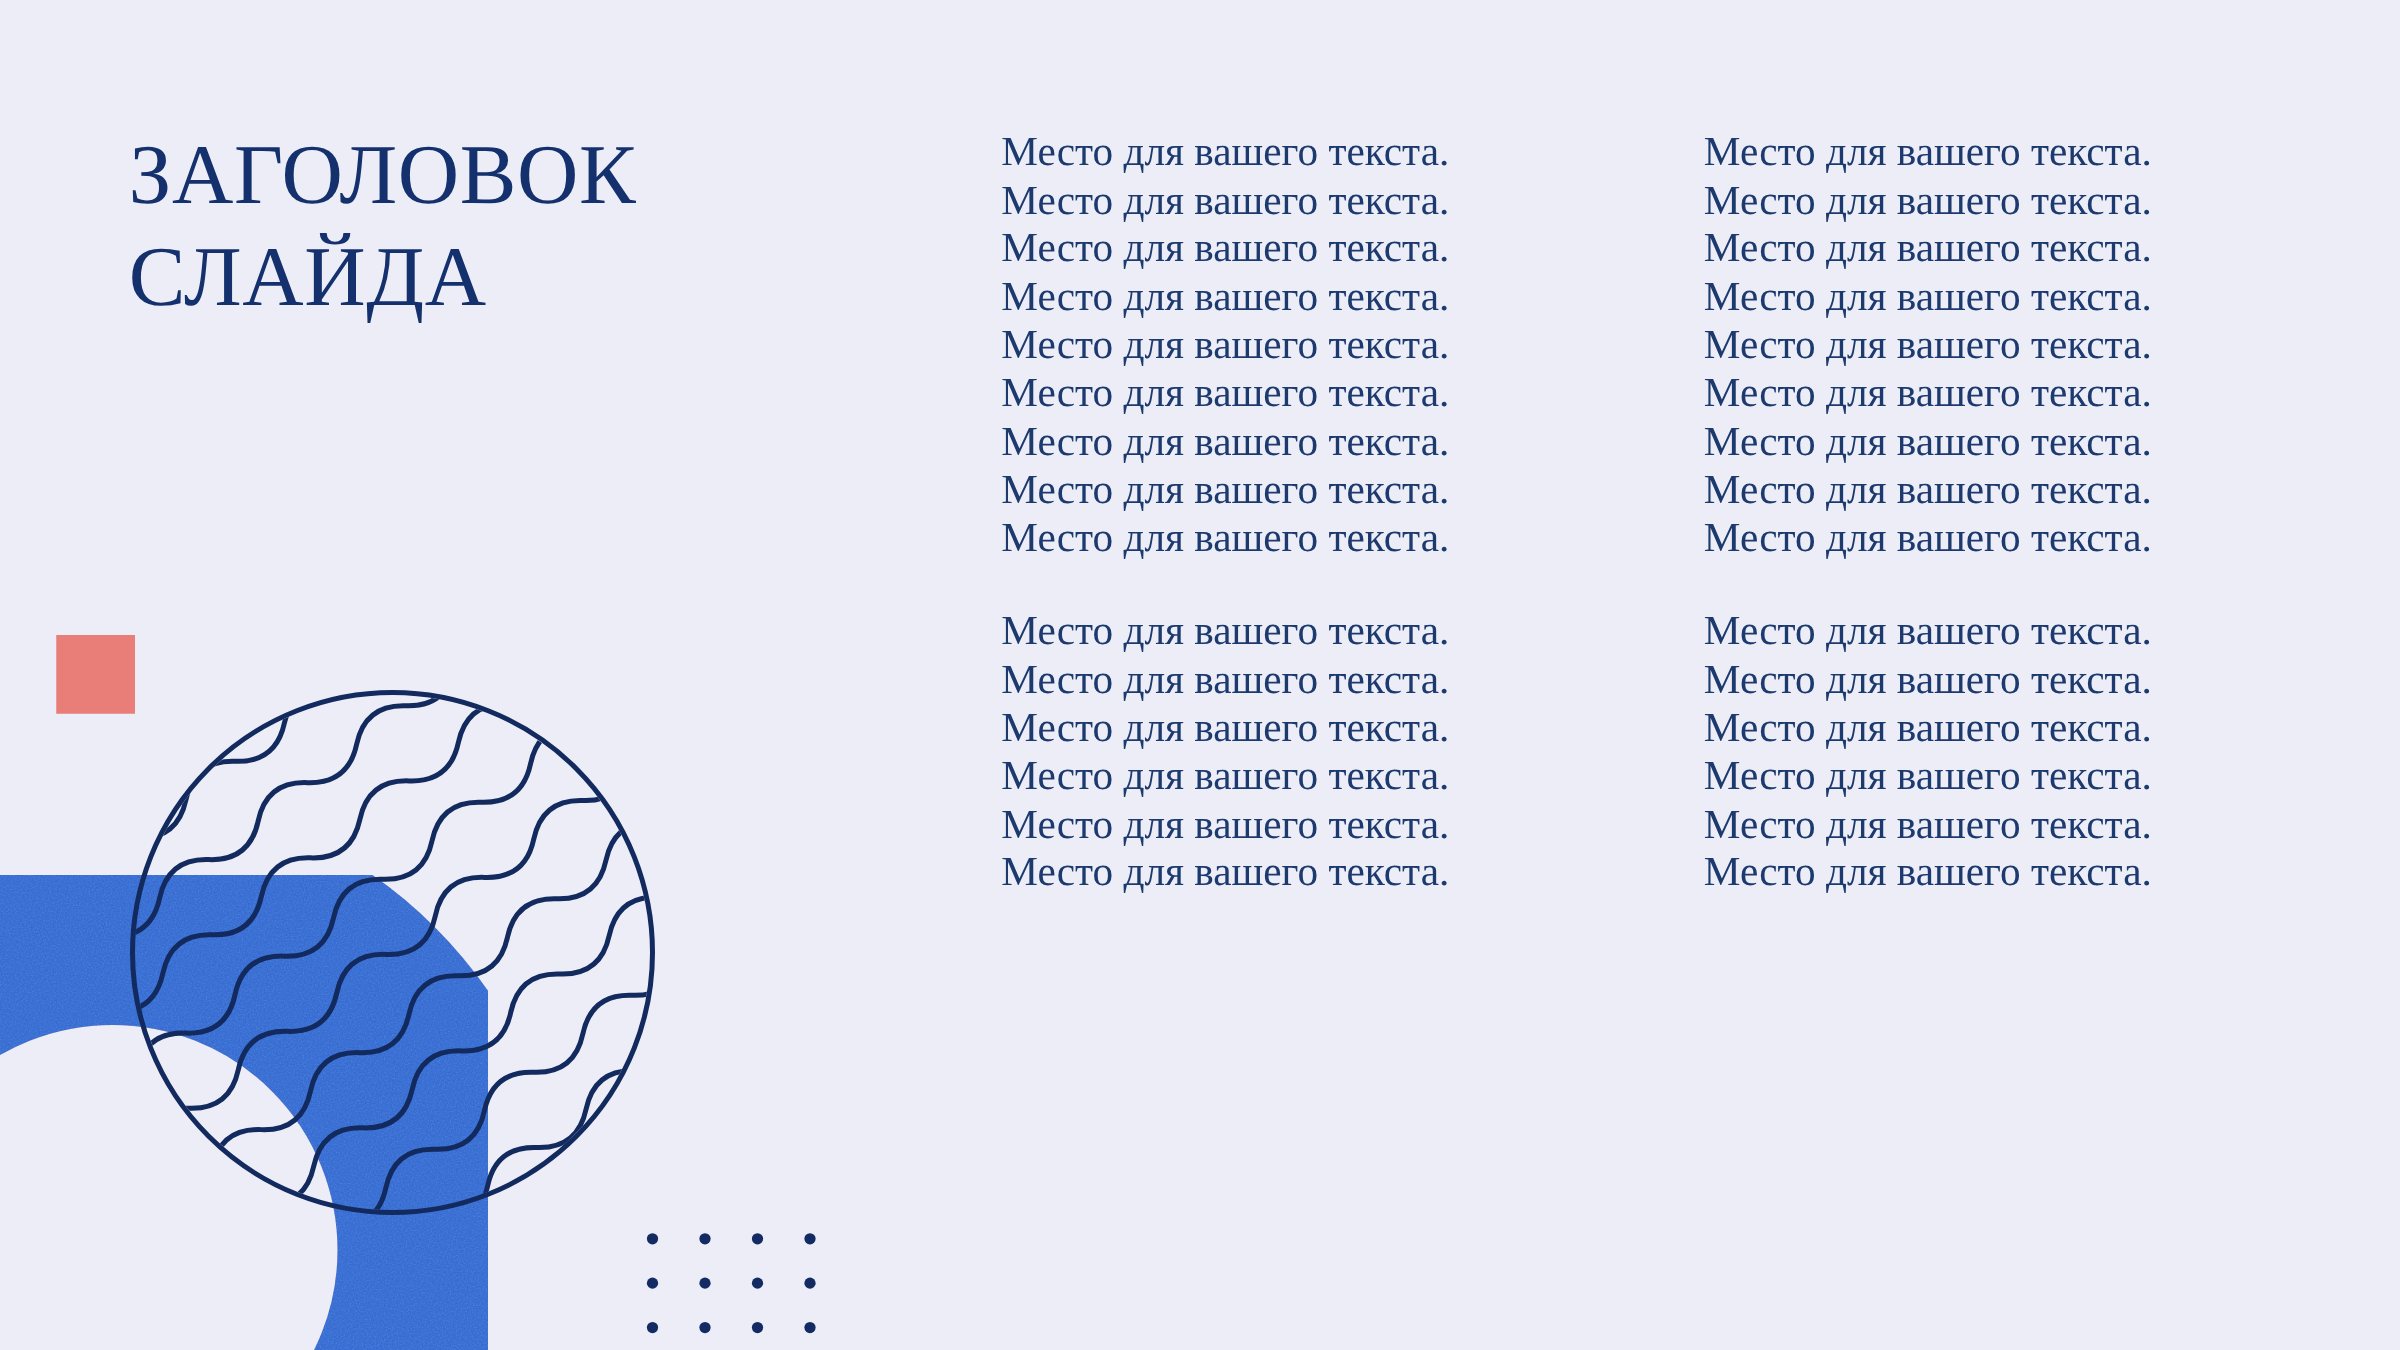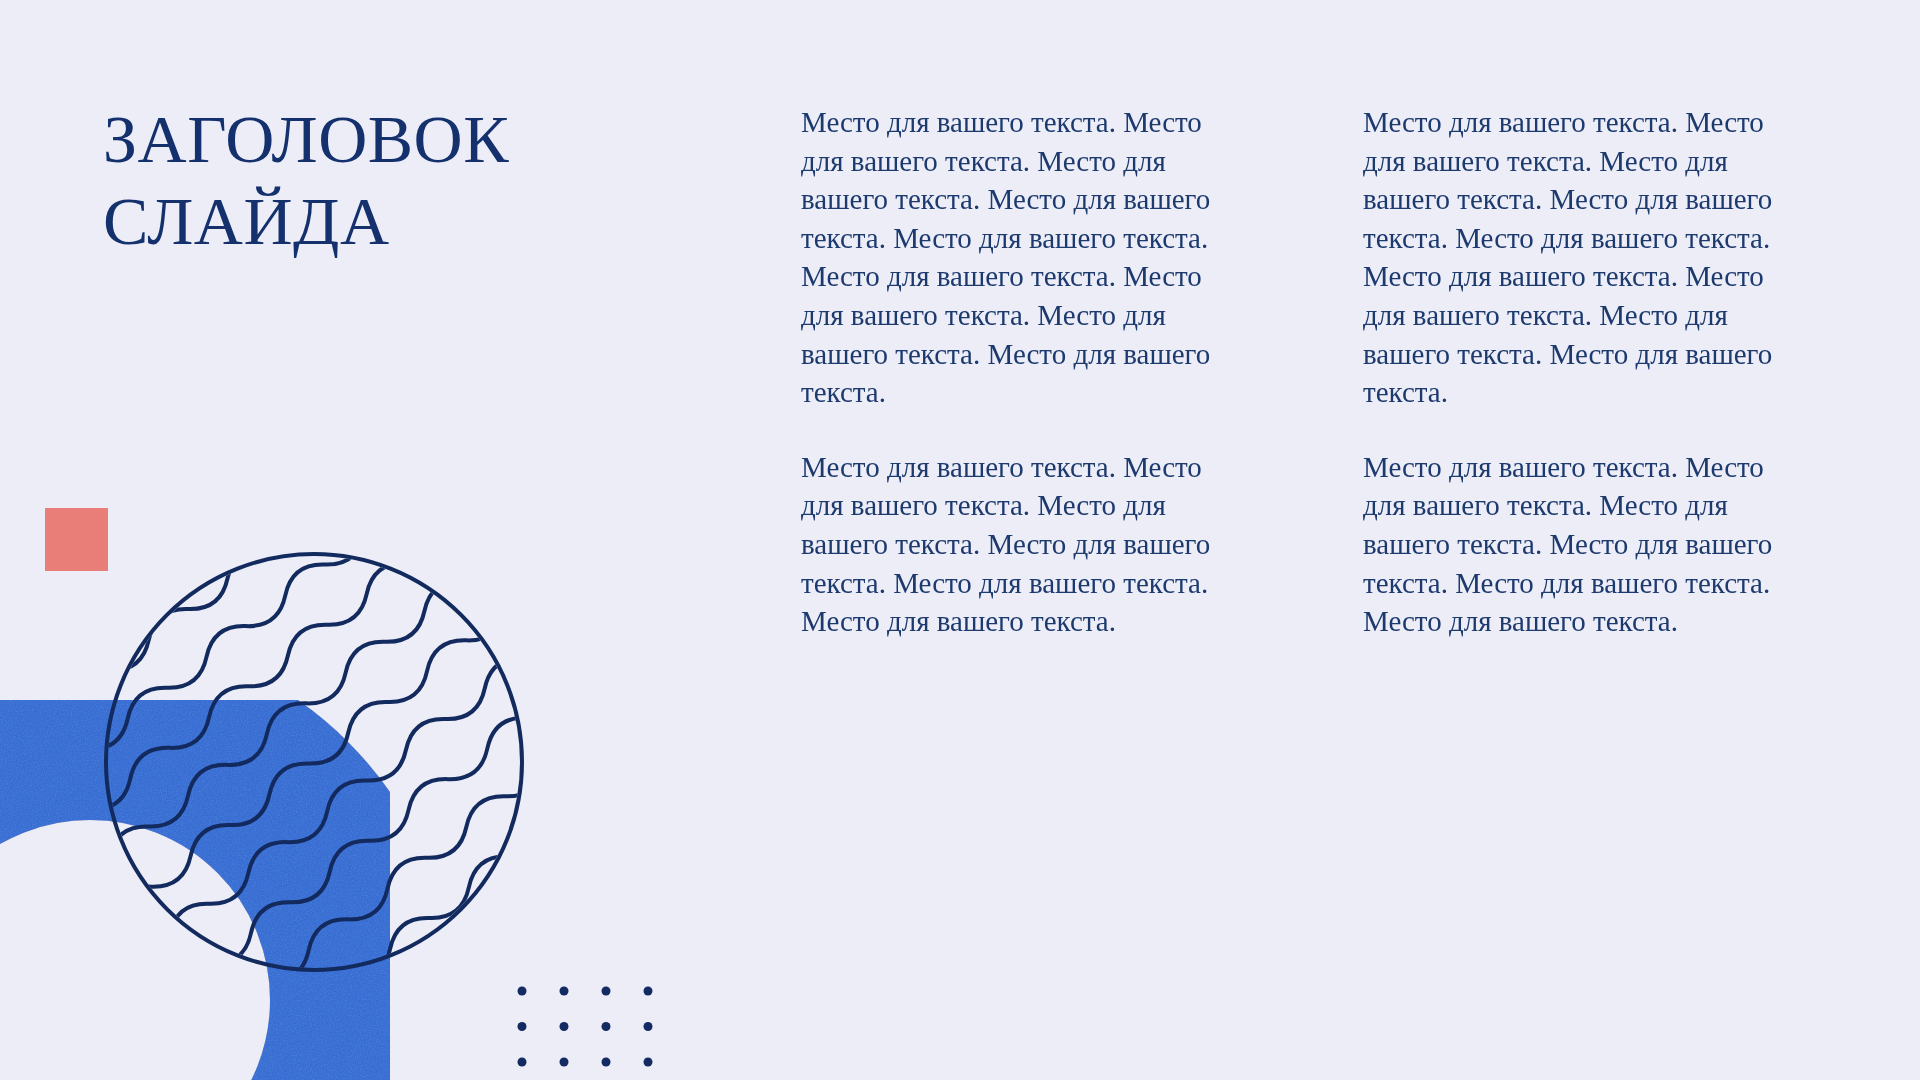--- a/index.html
+++ b/index.html
@@ -27,21 +27,21 @@
     position:absolute;left:45px;top:508px;width:63px;height:63px;
     background:var(--accent-square,#e97d77);
   }
   .title{
     position:absolute;left:103px;top:98px;width:480px;margin:0;
     font-size:68px;line-height:82px;font-weight:400;letter-spacing:0.5px;
     color:var(--title-color,#14316e);text-transform:uppercase;
   }
   .col{
     position:absolute;top:103px;width:444px;
-    font-size:29px;line-height:38.6px;
+    font-size:33px;line-height:38.6px;
     color:var(--body-color,#1d3a6f);
   }
   .col1{left:801px;}
   .col2{left:1363px;}
   .col p{margin:0;}
   .col p + p{margin-top:36px;}
 </style>
 </head>
 <body>
 

